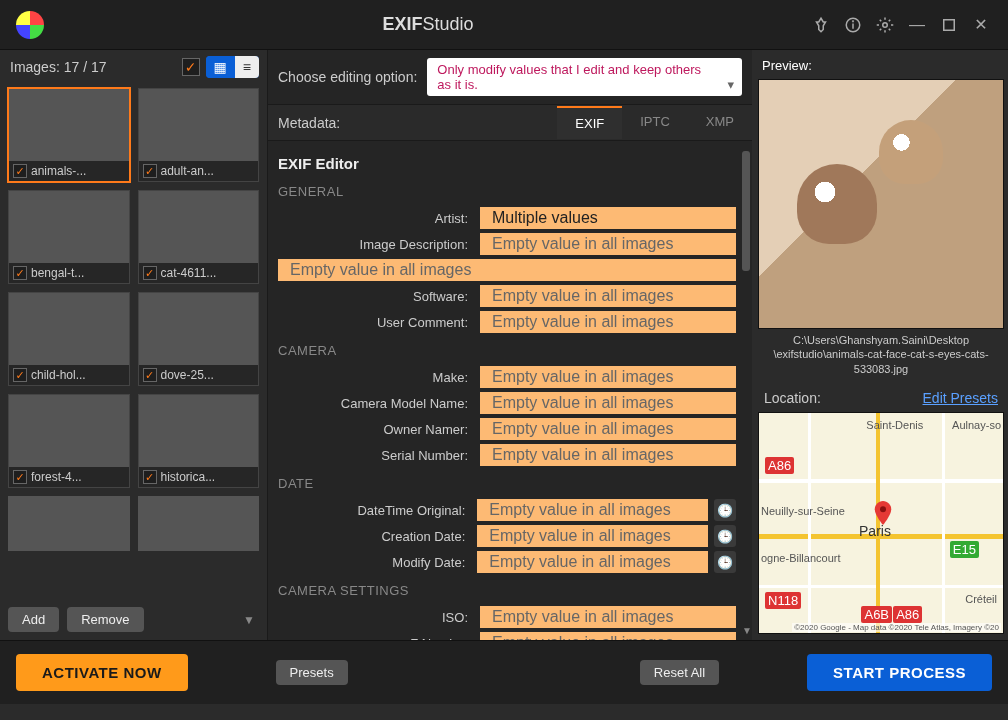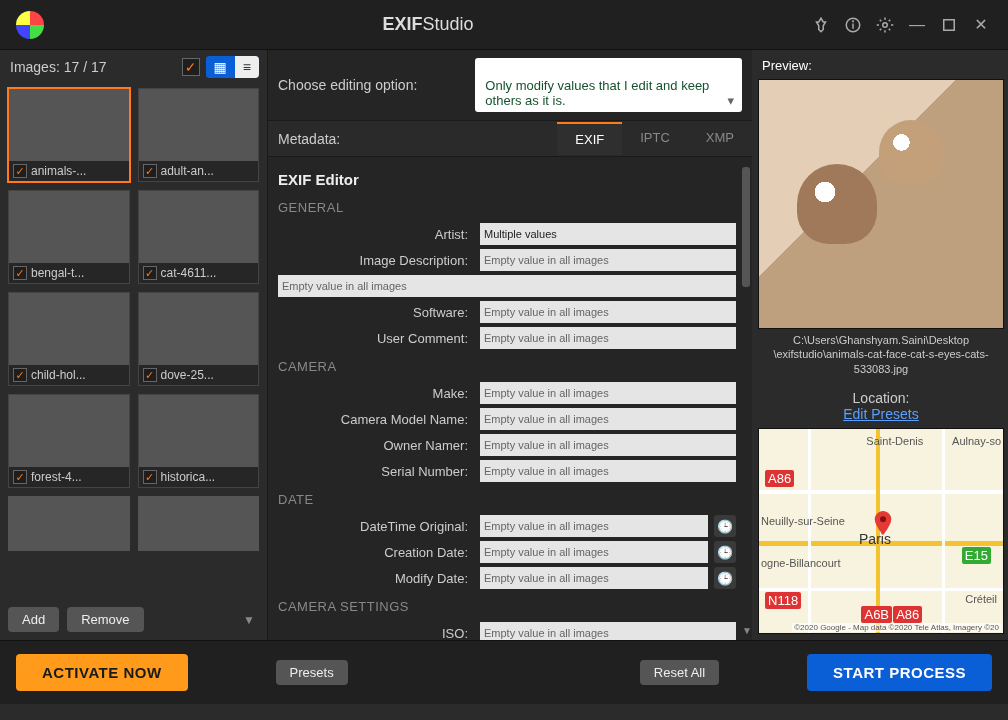--- a/index.html
+++ b/index.html
@@ -47,51 +47,51 @@
 .tg9 { background: linear-gradient(120deg,#354a74,#a8c6e4); }
 
 .left-actions { display: flex; gap: 8px; padding: 8px; align-items: center; }
 .btn { background: #555; color: #eee; border: none; border-radius: 4px; padding: 5px 14px; font-size: 13px; cursor: pointer; }
 .left-actions .arrow { margin-left: auto; color: #888; font-size: 12px; padding-right: 4px; }
 
 
 .center { width: 484px; background: #252525; display: flex; flex-direction: column; }
 .center-head { display: flex; align-items: center; padding: 8px 10px; gap: 10px; border-bottom: 1px solid #1a1a1a; }
 .center-head .lbl { font-size: 14px; color: #ccc; }
-.select { flex: 1; background: #fff; color: #14532d; border-radius: 3px; padding: 20px 24px 4px 10px; font-size: 13px; position: relative; margin-left: 48px; }
+.select { flex: 1; background: #fff; color: #be185d; border-radius: 3px; padding: 4px 24px 4px 10px; font-size: 13px; position: relative; }
 .select:after { content: "▾"; position: absolute; right: 8px; color: #666; }
 
 .tabs-row { display: flex; align-items: center; background: #2a2a2a; border-bottom: 1px solid #1a1a1a; padding-left: 10px; height: 36px; }
 .tabs-row .metalbl { font-size: 14px; color: #ccc; flex: 1; }
 .tabs { display: flex; }
 .tab { padding: 8px 18px; font-size: 13px; color: #888; cursor: pointer; }
 .tab.active { color: #fff; border-top: 2px solid #ff7a1a; background: #2f2f2f; }
 
 .editor { flex: 1; overflow: hidden; padding: 10px 16px 0 10px; position: relative; }
 .editor h3 { font-size: 15px; color: #eee; font-weight: 600; margin: 4px 0 12px 0; }
 .section-title { color: #888; font-size: 13px; margin: 10px 0 8px 0; letter-spacing: 0.5px; }
 .field-row { display: flex; align-items: center; margin-bottom: 4px; gap: 6px; }
 .field-row .flabel { width: 196px; text-align: right; font-size: 13px; color: #ccc; padding-right: 6px; }
-.field-row .finput { flex: 1; background: #e5e5e5; color: #666; font-size: 11px; padding: 3px 4px; border: none; height: 22px; }
+.field-row .finput { flex: 1; background: #fdba74; color: #666; font-size: 16px; padding: 3px 12px; border: none; height: 22px; }
 .field-row .finput.multi { color: #222; }
 .clock-btn { width: 22px; height: 22px; background: #3a3a3a; border-radius: 3px; display: inline-flex; align-items: center; justify-content: center; color: #ccc; font-size: 13px; }
 .editor-scroll { position: absolute; right: 2px; top: 10px; bottom: 4px; width: 8px; }
 .editor-scroll .thumb-sb { position: absolute; left: 0; right: 0; top: 0; height: 120px; background: #555; border-radius: 3px; }
 .editor-scroll .arrowd { position: absolute; bottom: 0; left: 0; right: 0; text-align: center; color: #888; font-size: 10px; }
 
 
 .right { width: 256px; background: #2b2b2b; display: flex; flex-direction: column; padding: 6px 4px 6px 6px; }
 .right .plabel { font-size: 13px; color: #ffffff; padding: 2px 4px 6px 4px; }
 .preview-img { height: 250px; background: linear-gradient(135deg,#e4cfb6 0 40%,#bfa07e 40% 100%); border: 1px solid #111; position: relative; overflow: hidden; }
 .preview-img .cat { position: absolute; width: 80px; height: 80px; border-radius: 50% 50% 40% 40%; }
 .preview-img .c1 { background: radial-gradient(circle at 35% 35%,#fff 0 14%,#a0785a 14% 100%); left: 38px; top: 84px; }
 .preview-img .c2 { background: radial-gradient(circle at 35% 35%,#fff 0 14%,#c4a07a 14% 100%); left: 120px; top: 40px; width: 64px; height: 64px; }
 .path { font-size: 11px; color: #ccc; text-align: center; padding: 4px 6px; line-height: 1.3; }
 
-.loc-row { display: flex; justify-content: space-between; align-items: center; padding: 10px 6px 6px 6px; font-size: 14px; flex-direction: column; }
+.loc-row { display: flex; justify-content: space-between; align-items: center; padding: 10px 6px 6px 6px; font-size: 14px; }
 .loc-row a { color: #5aa0ff; text-decoration: underline; cursor: pointer; }
 .map { flex: 1; background: #f7f3df; position: relative; border: 1px solid #111; overflow: hidden; }
 .map .road { position: absolute; background: #fff; }
 .map .road.h1 { left: 0; right: 0; top: 30%; height: 4px; }
 .map .road.h2 { left: 0; right: 0; top: 55%; height: 5px; background: #f4c430; }
 .map .road.h3 { left: 0; right: 0; top: 78%; height: 3px; }
 .map .road.v1 { top: 0; bottom: 0; left: 20%; width: 3px; }
 .map .road.v2 { top: 0; bottom: 0; left: 48%; width: 4px; background: #f4c430; }
 .map .road.v3 { top: 0; bottom: 0; left: 75%; width: 3px; }
 .map .city { position: absolute; font-size: 11px; color: #555; font-weight: 500; }
@@ -340,21 +340,21 @@
         <div class="road v3"></div>
       <span class="city" style="top:6px;left:44%;">Saint-Denis</span>
       <span class="city" style="top:6px;right:2px;">Aulnay-so</span>
       <span class="city" style="top:42%;left:2px;">Neuilly-sur-Seine</span>
       <span class="city" style="top:63%;left:2px;">ogne-Billancourt</span>
       <span class="city" style="bottom:28px;right:6px;">Créteil</span>
       <span class="city" style="top:50%;left:41%;font-size:14px;color:#333;">Paris</span>
       <span class="badge" style="top:20%;left:6px;">A86</span>
       <span class="badge" style="bottom:24px;left:6px;">N118</span>
       <span class="badge" style="bottom:10px;left:42%;">A6B</span>
-      <span class="badge green" style="top:58%;right:12px;">E15</span>
+      <span class="badge green" style="top:58%;right:24px;">E15</span>
       <span class="badge" style="bottom:10px;left:55%;">A86</span>
       <div class="pin"><svg viewBox="0 0 24 32">
             <path fill="#e53935" d="M12 0C6 0 1 5 1 11c0 8 11 21 11 21s11-13 11-21C23 5 18 0 12 0z"></path>
             <circle cx="12" cy="11" r="4" fill="#8a1010"></circle>
           </svg></div>
       <div class="attrib">©2020 Google - Map data ©2020 Tele Atlas, Imagery ©20</div>
     </div>
   </div>
 
 </div>

